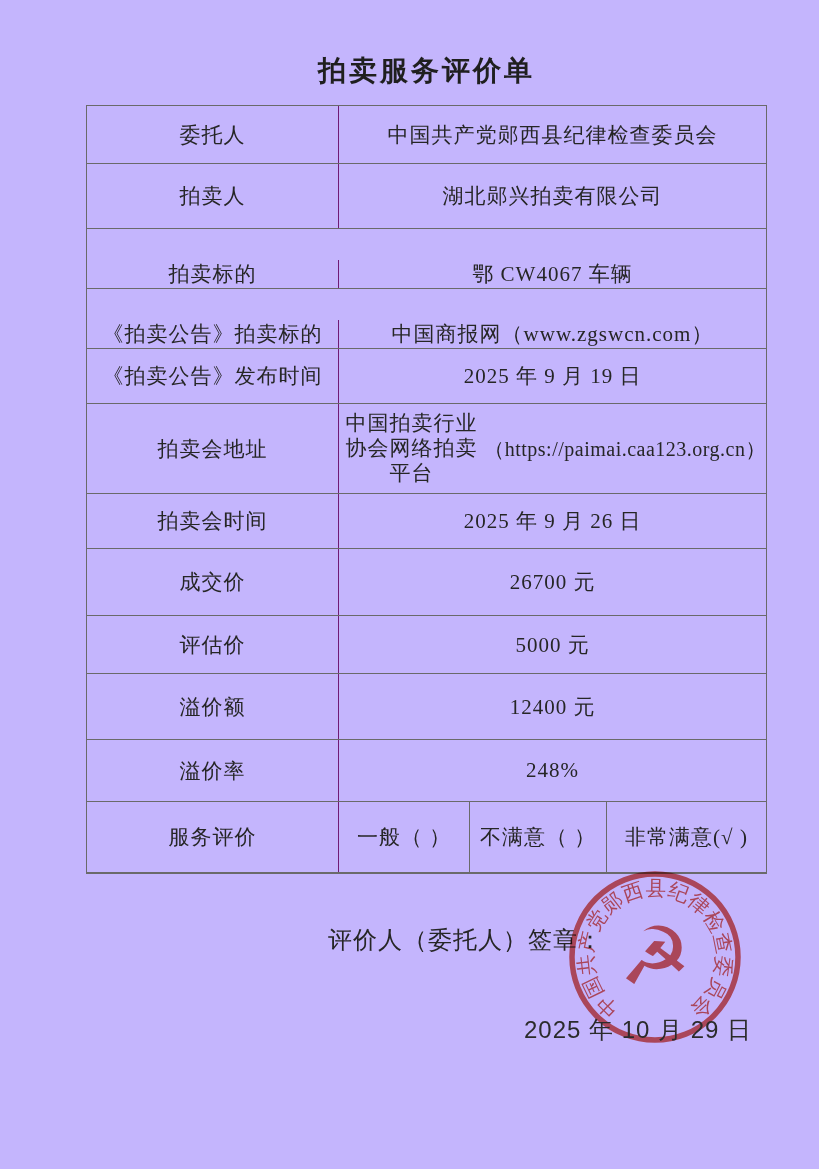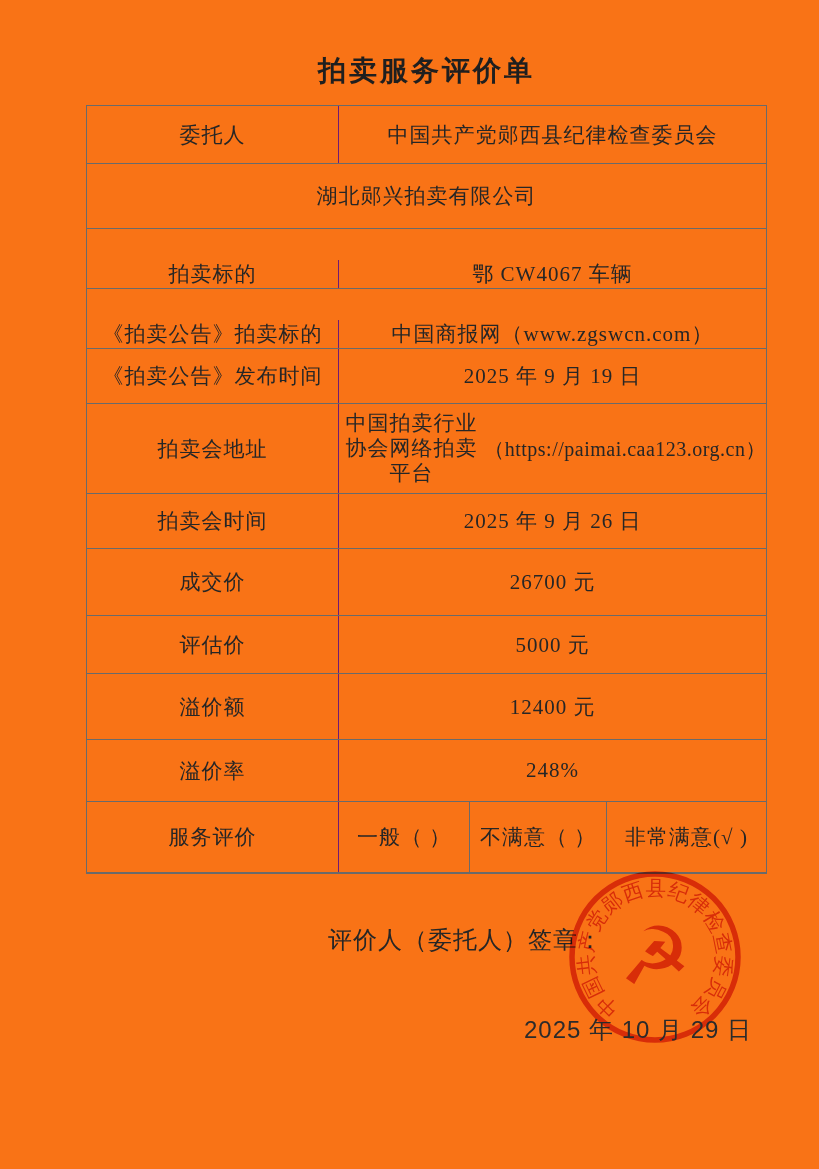--- a/index.html
+++ b/index.html
@@ -9,21 +9,21 @@
     width: 819px;
     height: 1169px;
     font-family: "Liberation Serif", "DejaVu Serif", serif;
     color: #262626;
     position: relative;
     overflow: hidden;
   }
   .page {
     position: absolute;
     inset: 0;
-    background: #f97316;
+    background: #c4b5fd;
   }
   .doc-title {
     position: absolute;
     top: 52px;
     left: 86px;
     width: 681px;
     text-align: center;
     font-size: 28px;
     font-weight: bold;
     letter-spacing: 3px;
@@ -125,20 +125,21 @@
   <div class="doc-title">拍卖服务评价单</div>
 
   <div class="eval-table">
 
     <div class="row h57">
       <div class="cell label-cell">委托人</div>
       <div class="cell value-cell">中国共产党郧西县纪律检查委员会</div>
     </div>
 
     <div class="row h64">
+      <div class="cell label-cell">拍卖人</div>
       <div class="cell value-cell">湖北郧兴拍卖有限公司</div>
     </div>
 
     <div class="row h59">
       <div class="cell label-cell">拍卖标的</div>
       <div class="cell value-cell">鄂 CW4067 车辆</div>
     </div>
 
     <div class="row h59">
       <div class="cell label-cell">《拍卖公告》拍卖标的</div>

